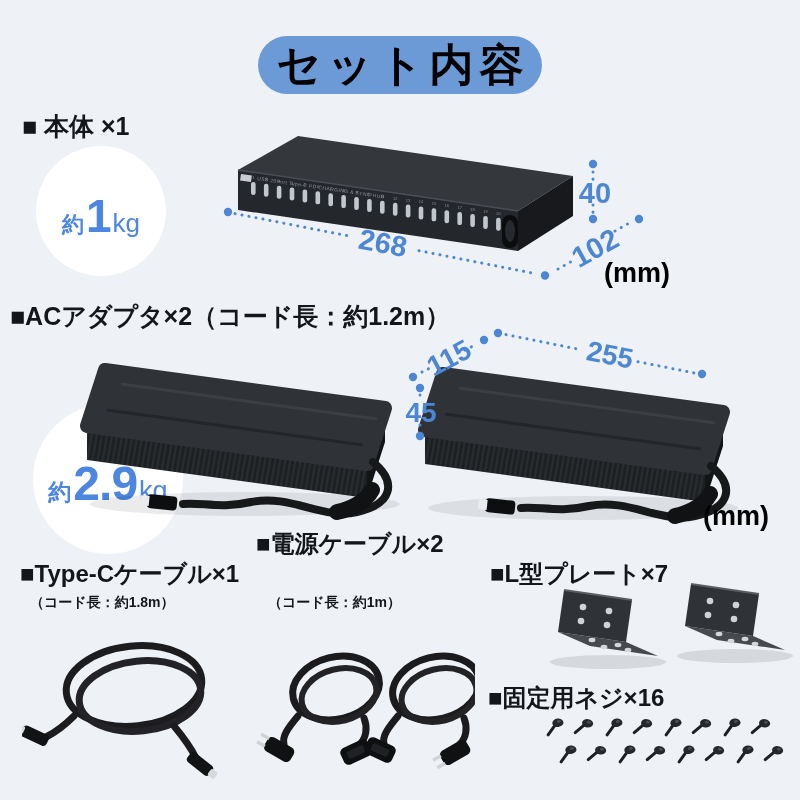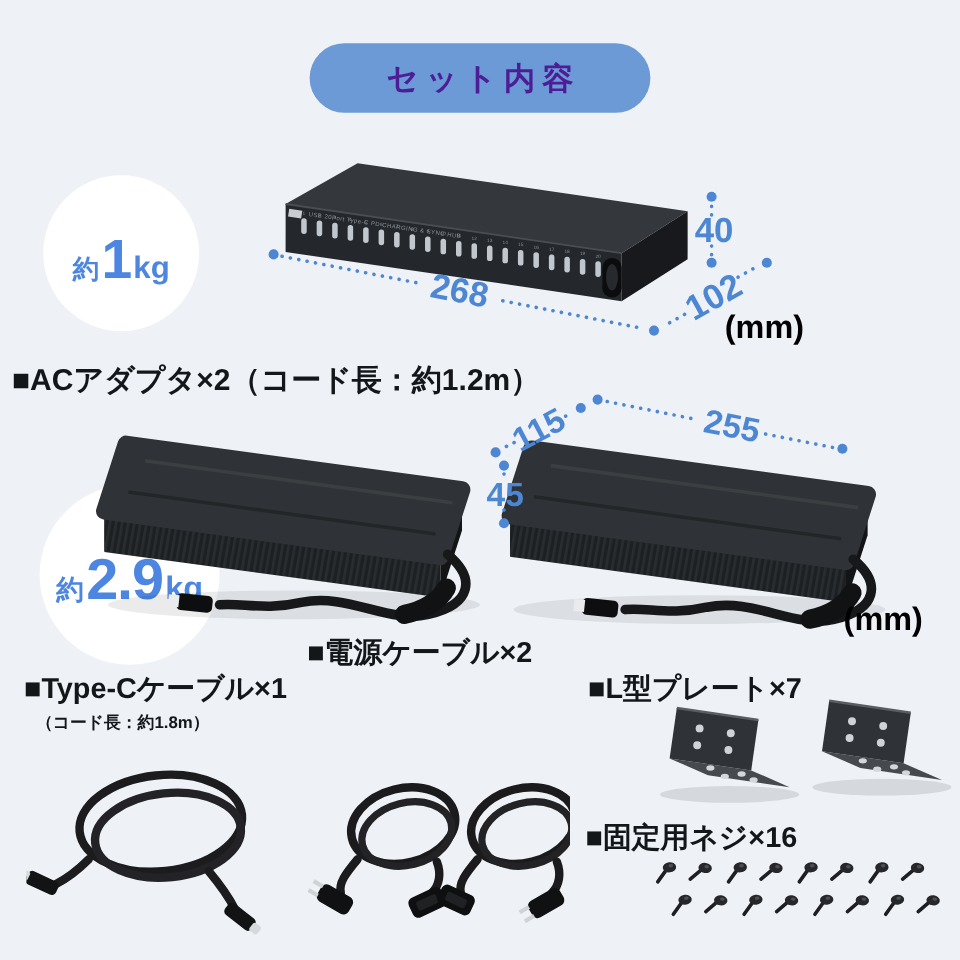--- a/index.html
+++ b/index.html
@@ -2,32 +2,32 @@
 <html><head>
 <meta charset="utf-8">
 <style>
   html,body{margin:0;padding:0;background:#ffffff;}
   .stage{position:relative;width:800px;height:800px;background:#eef1f6;overflow:hidden;
          font-family:"Liberation Sans","DejaVu Sans",sans-serif;color:#14171a;}
   .abs{position:absolute;}
 
   .title-pill{left:258px;top:36px;width:284px;height:58px;background:#6b9ad6;border-radius:29px;
               display:flex;align-items:center;justify-content:center;}
-  .title-pill span{color:#4c1d95;font-size:26px;font-weight:700;letter-spacing:6px;padding-left:6px;}
+  .title-pill span{color:#000000;font-size:44px;font-weight:700;letter-spacing:6px;padding-left:6px;}
 
   .sec-label{font-size:25px;font-weight:700;white-space:nowrap;}
   .sub-label{font-size:14px;font-weight:700;white-space:nowrap;}
 
   .badge{background:#ffffff;border-radius:50%;display:flex;align-items:baseline;justify-content:center;
          color:#4c86e0;flex-wrap:nowrap;}
   .badge{align-items:center;}
   .badge .inner{display:flex;align-items:baseline;gap:2px;}
   .badge .yaku{font-size:22px;font-weight:700;}
   .badge .val{font-size:46px;font-weight:700;letter-spacing:-1px;}
-  .badge .unit{font-size:26px;font-weight:700;margin-top:28px;}
+  .badge .unit{font-size:26px;font-weight:400;margin-top:28px;}
   .badge2 .yaku{font-size:23px;}
   .badge2 .val{font-size:48px;}
   .badge2 .unit{font-size:27px;}
 
   .mm-note{color:#000000;font-size:27px;font-weight:600;}
 
   svg{display:block;}
   .dim-dots{stroke:#4d87d3;stroke-width:3;stroke-linecap:round;stroke-dasharray:0.1 7;fill:none;}
   .dim-end{fill:#4d87d3;}
   .dim-label{fill:#4d87d3;font-size:29px;font-weight:700;text-anchor:middle;dominant-baseline:central;
@@ -42,20 +42,21 @@
 </style>
 </head>
 <body>
 
 <div class="stage">
 
   <div class="abs title-pill">
     <span>セット内容</span>
   </div>
 
+  <div class="abs sec-label" style="left:22px;top:110px;">■ 本体 ×1</div>
 
   <div class="abs badge" style="left:36px;top:146px;width:130px;height:130px;">
     <span class="inner">
       <span class="yaku">約</span>
       <span class="val">1</span>
       <span class="unit">kg</span>
     </span>
   </div>
 
   <svg class="abs" style="left:203px;top:116px;" width="472" height="176" viewBox="0 0 472 176">
@@ -185,20 +186,21 @@
     <line class="dim-dots" x1="365" y1="103" x2="365" y2="108"></line>
     <circle class="dim-end" cx="365" cy="114" r="4.2"></circle>
   </svg>
 
   <div class="abs mm-note" style="left:703px;top:501px;">(mm)</div>
 
   <div class="abs sec-label" style="left:20px;top:558px;font-size:24px;">■Type-Cケーブル×1</div>
   <div class="abs sub-label" style="left:30px;top:594px;">（コード長：約1.8m）</div>
 
   <div class="abs sec-label" style="left:256px;top:528px;font-size:24px;">■電源ケーブル×2</div>
+  <div class="abs sub-label" style="left:268px;top:594px;">（コード長：約1m）</div>
 
   <div class="abs sec-label" style="left:490px;top:558px;font-size:24px;">■L型プレート×7</div>
 
   <svg class="abs" style="left:22px;top:624px;" width="210" height="165" viewBox="0 0 210 165">
     <ellipse cx="112" cy="62" rx="68" ry="40" fill="none" stroke="#1c1c1e" stroke-width="7" transform="rotate(-6 112 62)"></ellipse>
     <ellipse cx="118" cy="72" rx="61" ry="35" fill="none" stroke="#232327" stroke-width="7" transform="rotate(-6 118 72)"></ellipse>
     <path d="M 52,92 C 42,102 32,109 24,113" stroke="#1c1c1e" stroke-width="7" fill="none" stroke-linecap="round"></path>
     <g transform="translate(22,116) rotate(205)">
       <rect x="-4" y="-6" width="28" height="12" rx="4" fill="#121315"></rect>
       <rect x="22" y="-4" width="8" height="8" rx="2" fill="#d7dadd"></rect>

